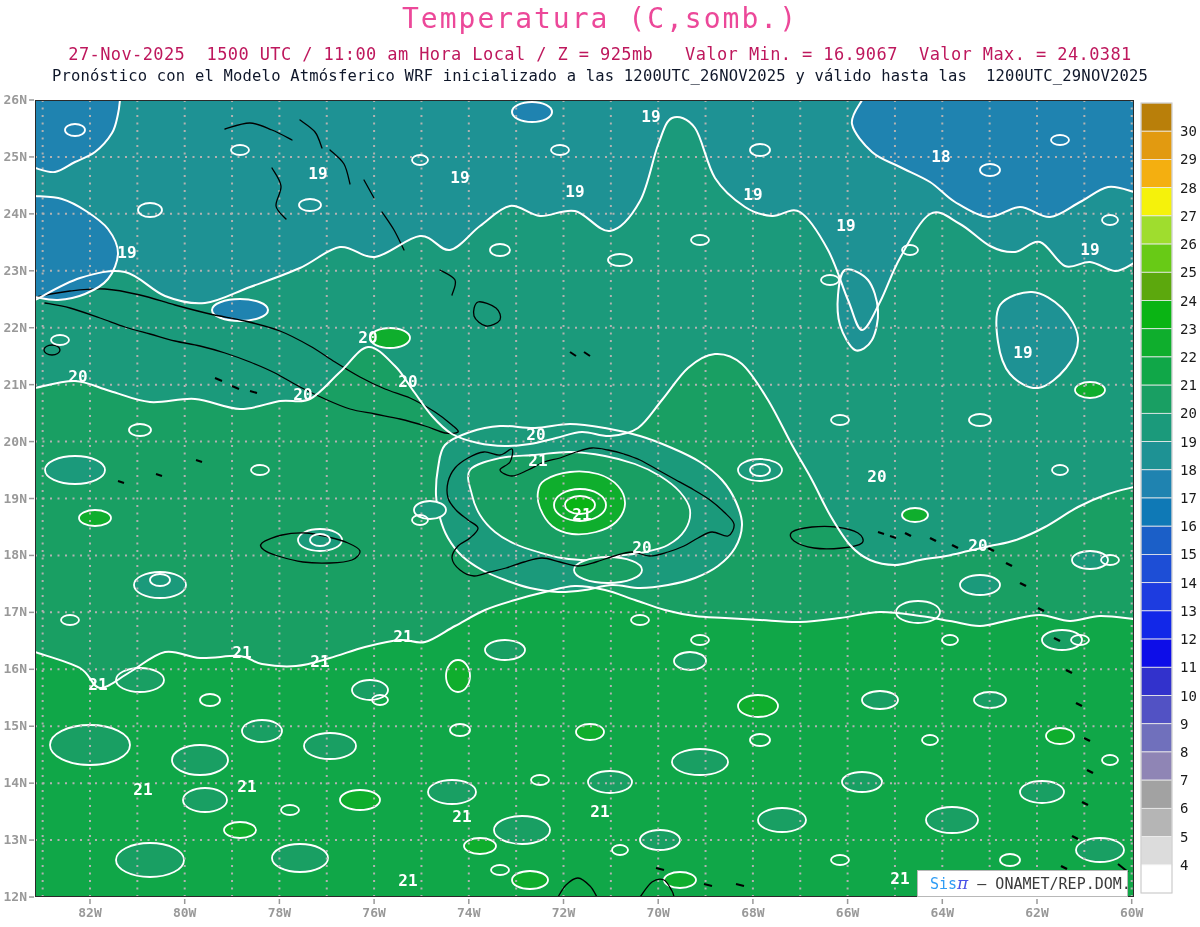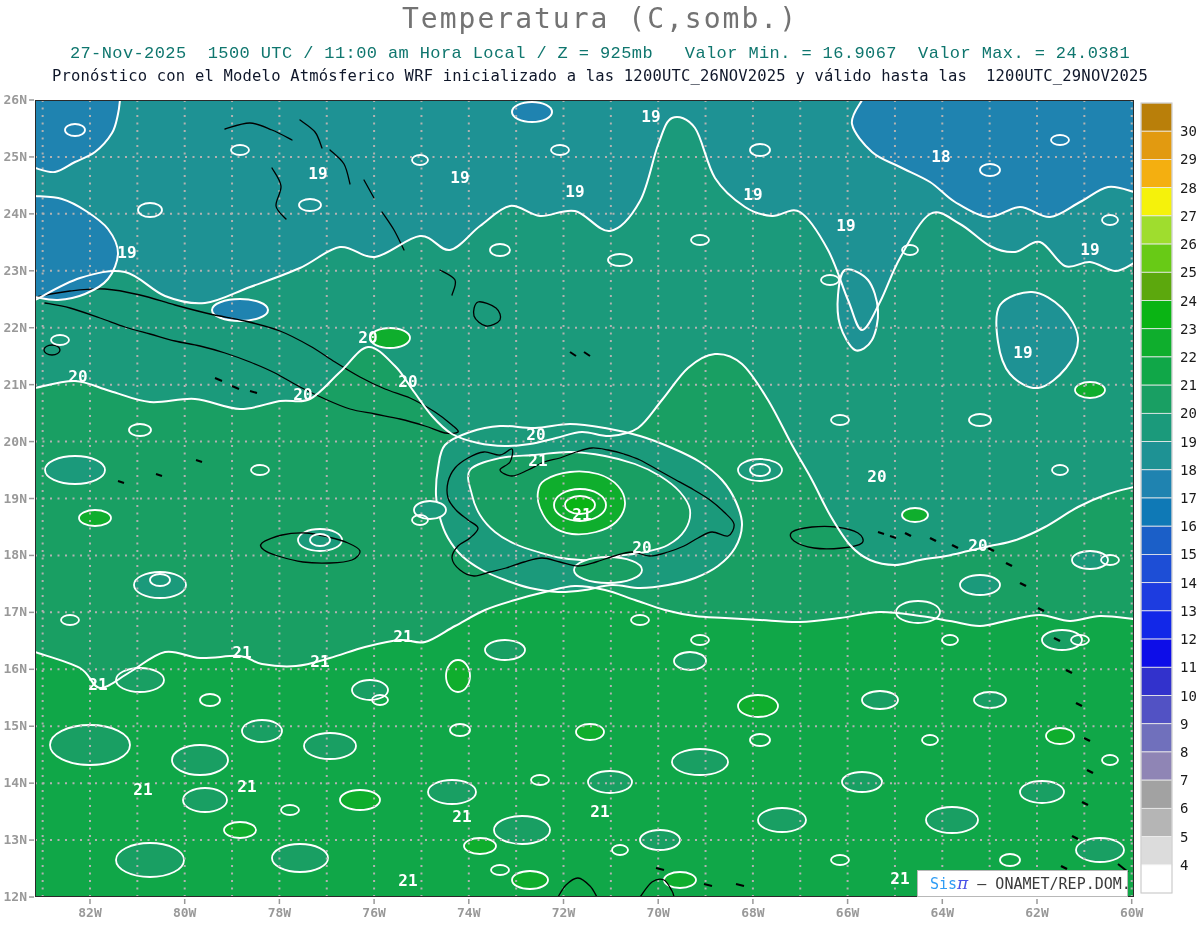--- a/index.html
+++ b/index.html
@@ -7,22 +7,22 @@
   .hdr{position:absolute;left:0;width:1200px;text-align:center;white-space:pre;}
   .title{top:2px;font-size:28px;letter-spacing:2px;color:#141414;}
   .sub1{top:44px;font-size:17px;letter-spacing:0.4px;}
   .sub2{top:67px;font-size:15.5px;letter-spacing:0.2px;}
   svg{position:absolute;left:0;top:0;}
   text{font-family:"DejaVu Sans Mono","Liberation Mono",monospace;}
 </style>
 </head>
 <body>
 
-<div class="hdr title" style="color: #737373;">Temperatura (C,somb.)</div>
-<div class="hdr sub1" style="color: #0f766e; font-family: Liberation Mono, monospace;">27-Nov-2025  1500 UTC / 11:00 am Hora Local / Z = 925mb   Valor Min. = 16.9067  Valor Max. = 24.0381</div>
+<div class="hdr title" style="color: #ec4899;">Temperatura (C,somb.)</div>
+<div class="hdr sub1" style="color: #be185d;">27-Nov-2025  1500 UTC / 11:00 am Hora Local / Z = 925mb   Valor Min. = 16.9067  Valor Max. = 24.0381</div>
 <div class="hdr sub2" style="color: #0f172a;">Pronóstico con el Modelo Atmósferico WRF inicializado a las 1200UTC_26NOV2025 y válido hasta las  1200UTC_29NOV2025</div>
 
 <svg id="plot" width="1200" height="927" viewBox="0 0 1200 927">
   <defs>
     <clipPath id="mclip">
         <rect x="35" y="100" width="1099" height="797"></rect>
       </clipPath>
   </defs>
   <g id="g-shade" clip-path="url(#mclip)">
       <rect x="35" y="100" width="1099" height="797" fill="#199f63"></rect>

